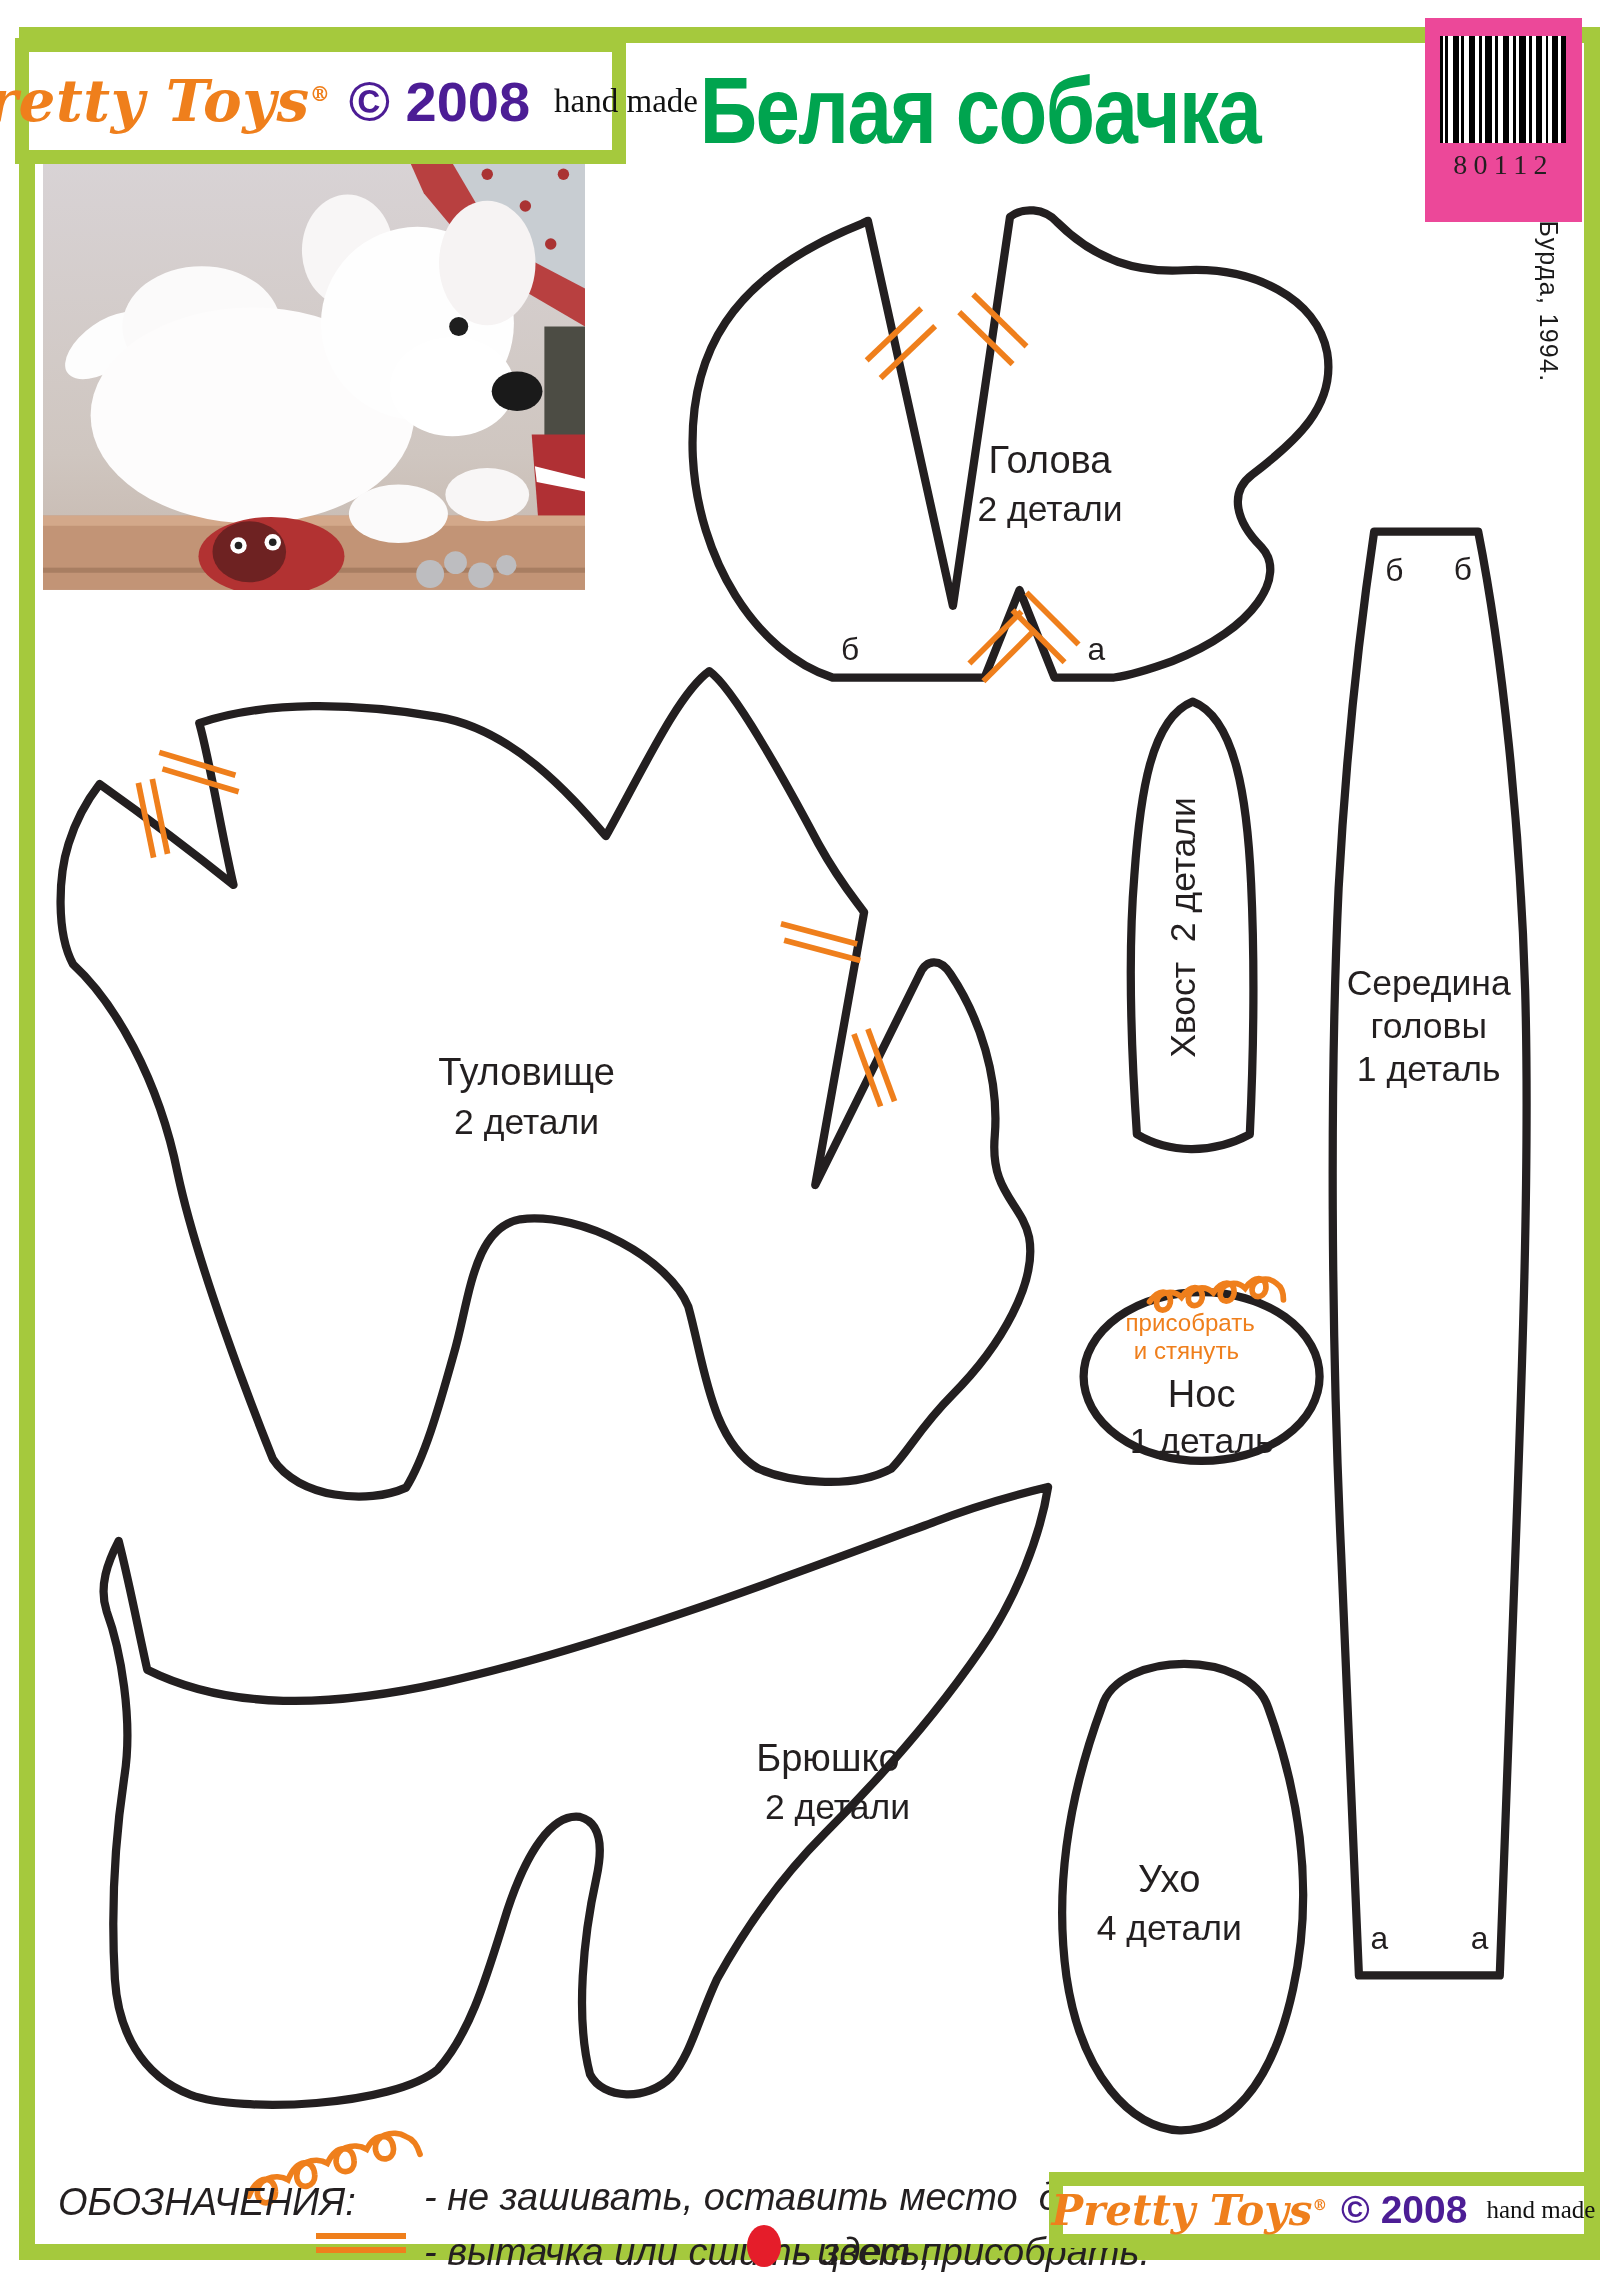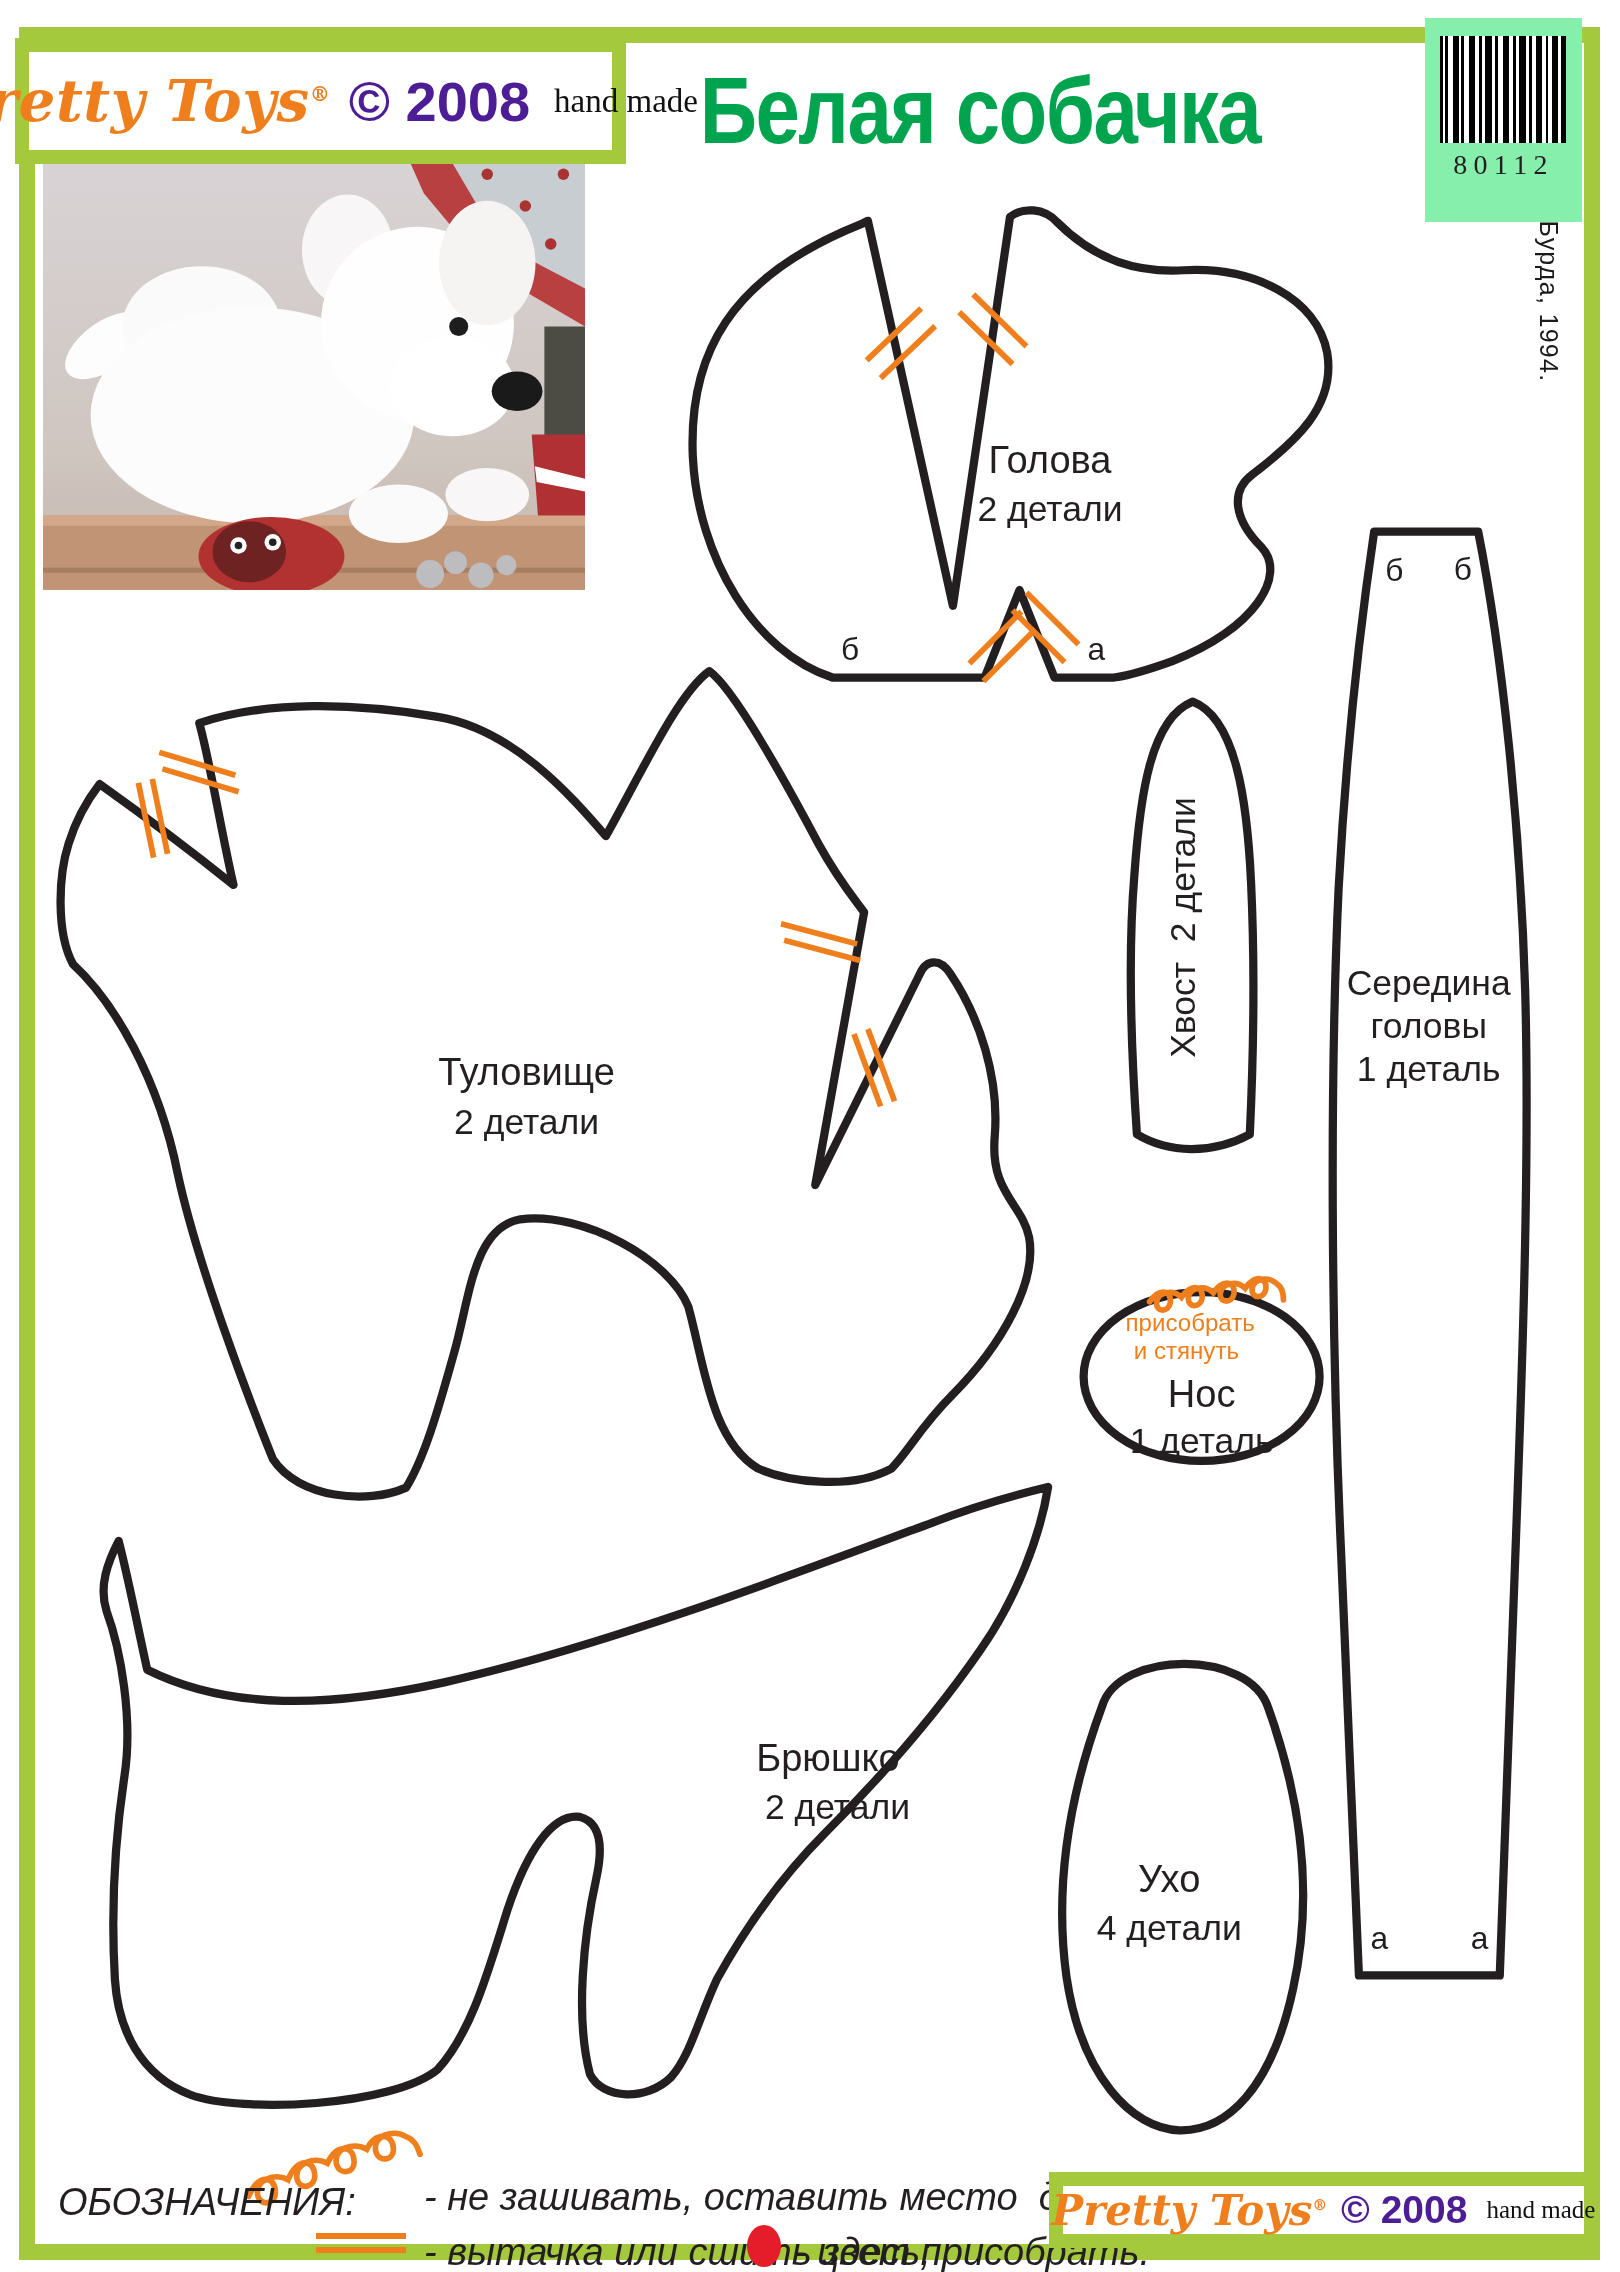--- a/index.html
+++ b/index.html
@@ -23,21 +23,21 @@
   .logo-tl .year{font-size:56px;margin-left:18px;}
   .logo-br .year{font-size:39px;margin-left:14px;}
   .handmade{font-family:"Liberation Serif",serif;color:#111;}
   .logo-tl .handmade{font-size:33px;margin-left:24px;}
   .logo-br .handmade{font-size:25px;margin-left:19px;}
   
   .title{position:absolute;left:647px;top:56px;width:660px;text-align:center;z-index:2;
          font-size:95px;font-weight:bold;color:#00a44f;letter-spacing:-1.9px;
          transform:scaleX(0.84);transform-origin:center;white-space:nowrap;}
   
-  .barcode-box{position:absolute;left:1425px;top:18px;width:157px;height:204px;background:#86efac;z-index:3;}
+  .barcode-box{position:absolute;left:1425px;top:18px;width:157px;height:204px;background:#ec4899;z-index:3;}
   .barcode-bars{position:absolute;left:15px;top:18px;width:126px;height:107px;
     background:linear-gradient(90deg,
       #000 0 2%,#fff 2% 4%,#000 4% 6%,#fff 6% 10%,#000 10% 15%,#fff 15% 17%,
       #000 17% 19%,#fff 19% 23%,#000 23% 28%,#fff 28% 31%,#000 31% 33%,#fff 33% 36%,
       #000 36% 41%,#fff 41% 44%,#000 44% 46%,#fff 46% 50%,#000 50% 55%,#fff 55% 58%,
       #000 58% 60%,#fff 60% 63%,#000 63% 68%,#fff 68% 71%,#000 71% 73%,#fff 73% 76%,
       #000 76% 81%,#fff 81% 84%,#000 84% 86%,#fff 86% 89%,#000 89% 94%,#fff 94% 96%,
       #000 96% 100%);}
   .barcode-num{position:absolute;left:0;top:131px;width:100%;text-align:center;
                font-family:"Liberation Serif",serif;font-size:28px;letter-spacing:6.3px;}

